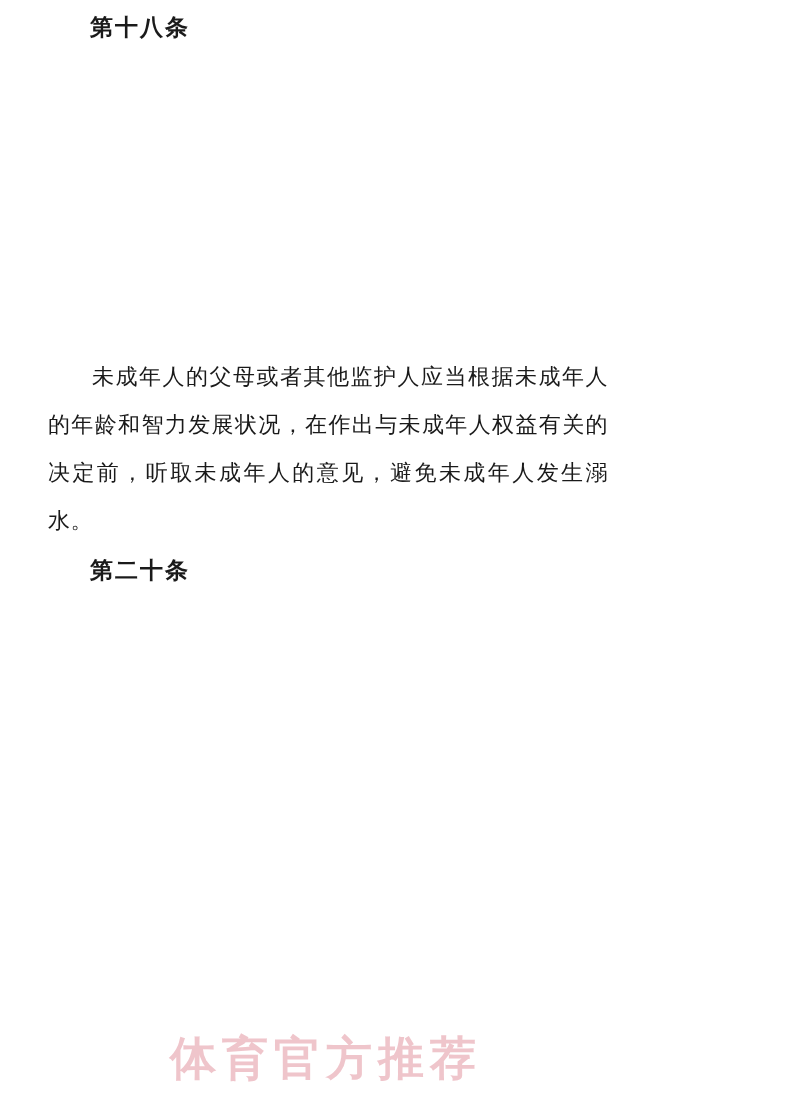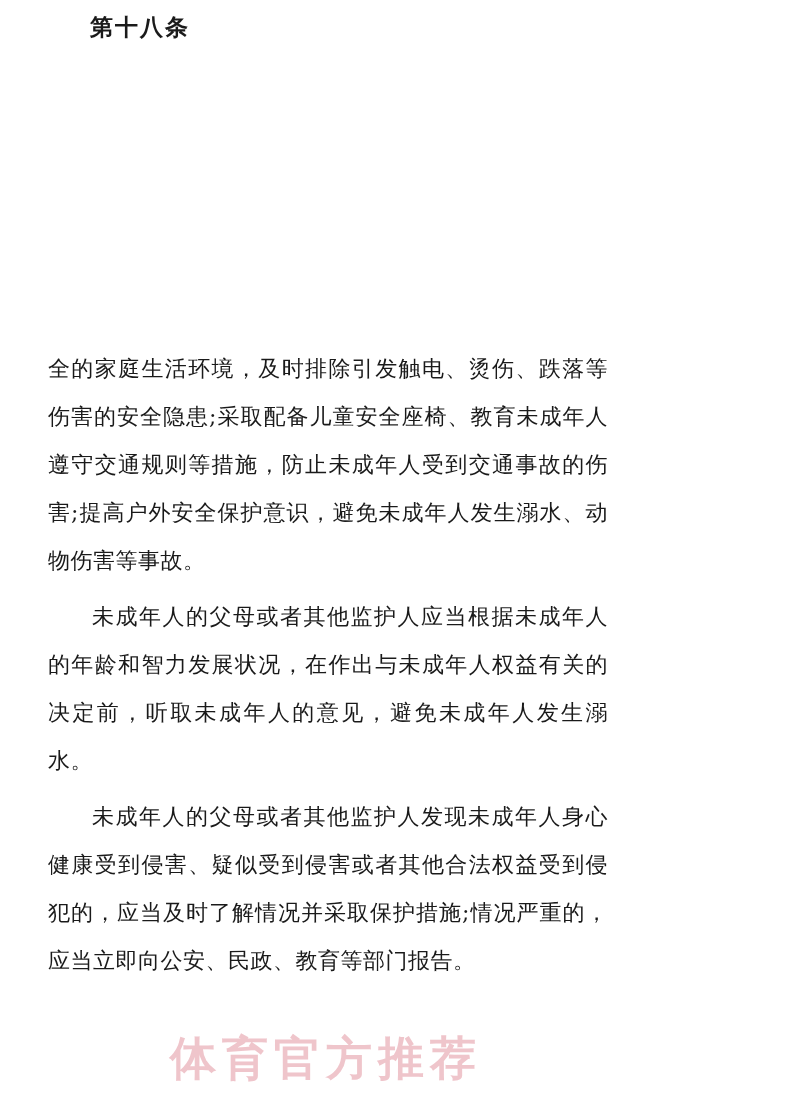--- a/index.html
+++ b/index.html
@@ -71,29 +71,28 @@
 
   <div class="doc-body">
 
     <div class="spacer-top"></div>
 
     <h2 class="heading">第十八条</h2>
 
 
     <div class="gap-block"></div>
 
-    <p class="para">全的家庭生活环境，及时排除引发触电、烫伤、跌落等伤害的安全隐患;采取配备儿童安全座椅、教育未成年人遵守交通规则等措施，防止未成年人受到交通事故的伤害;提高户外安全保护意识，避免未成年人发生溺水、动物伤害等事故。</p>
 
     <div class="gap-tiny"></div>
 
 
     <p class="para indent">未成年人的父母或者其他监护人应当根据未成年人的年龄和智力发展状况，在作出与未成年人权益有关的决定前，听取未成年人的意见，避免未成年人发生溺水。</p>
 
     <div class="gap-tiny"></div>
 
+    <h2 class="heading">第二十条</h2>
 
-    <p class="para indent">未成年人的父母或者其他监护人发现未成年人身心健康受到侵害、疑似受到侵害或者其他合法权益受到侵犯的，应当及时了解情况并采取保护措施;情况严重的，应当立即向公安、民政、教育等部门报告。</p>
 
   </div>
 
   <div class="watermark">体育官方推荐</div>
 
 </div>
 
 </body></html>

